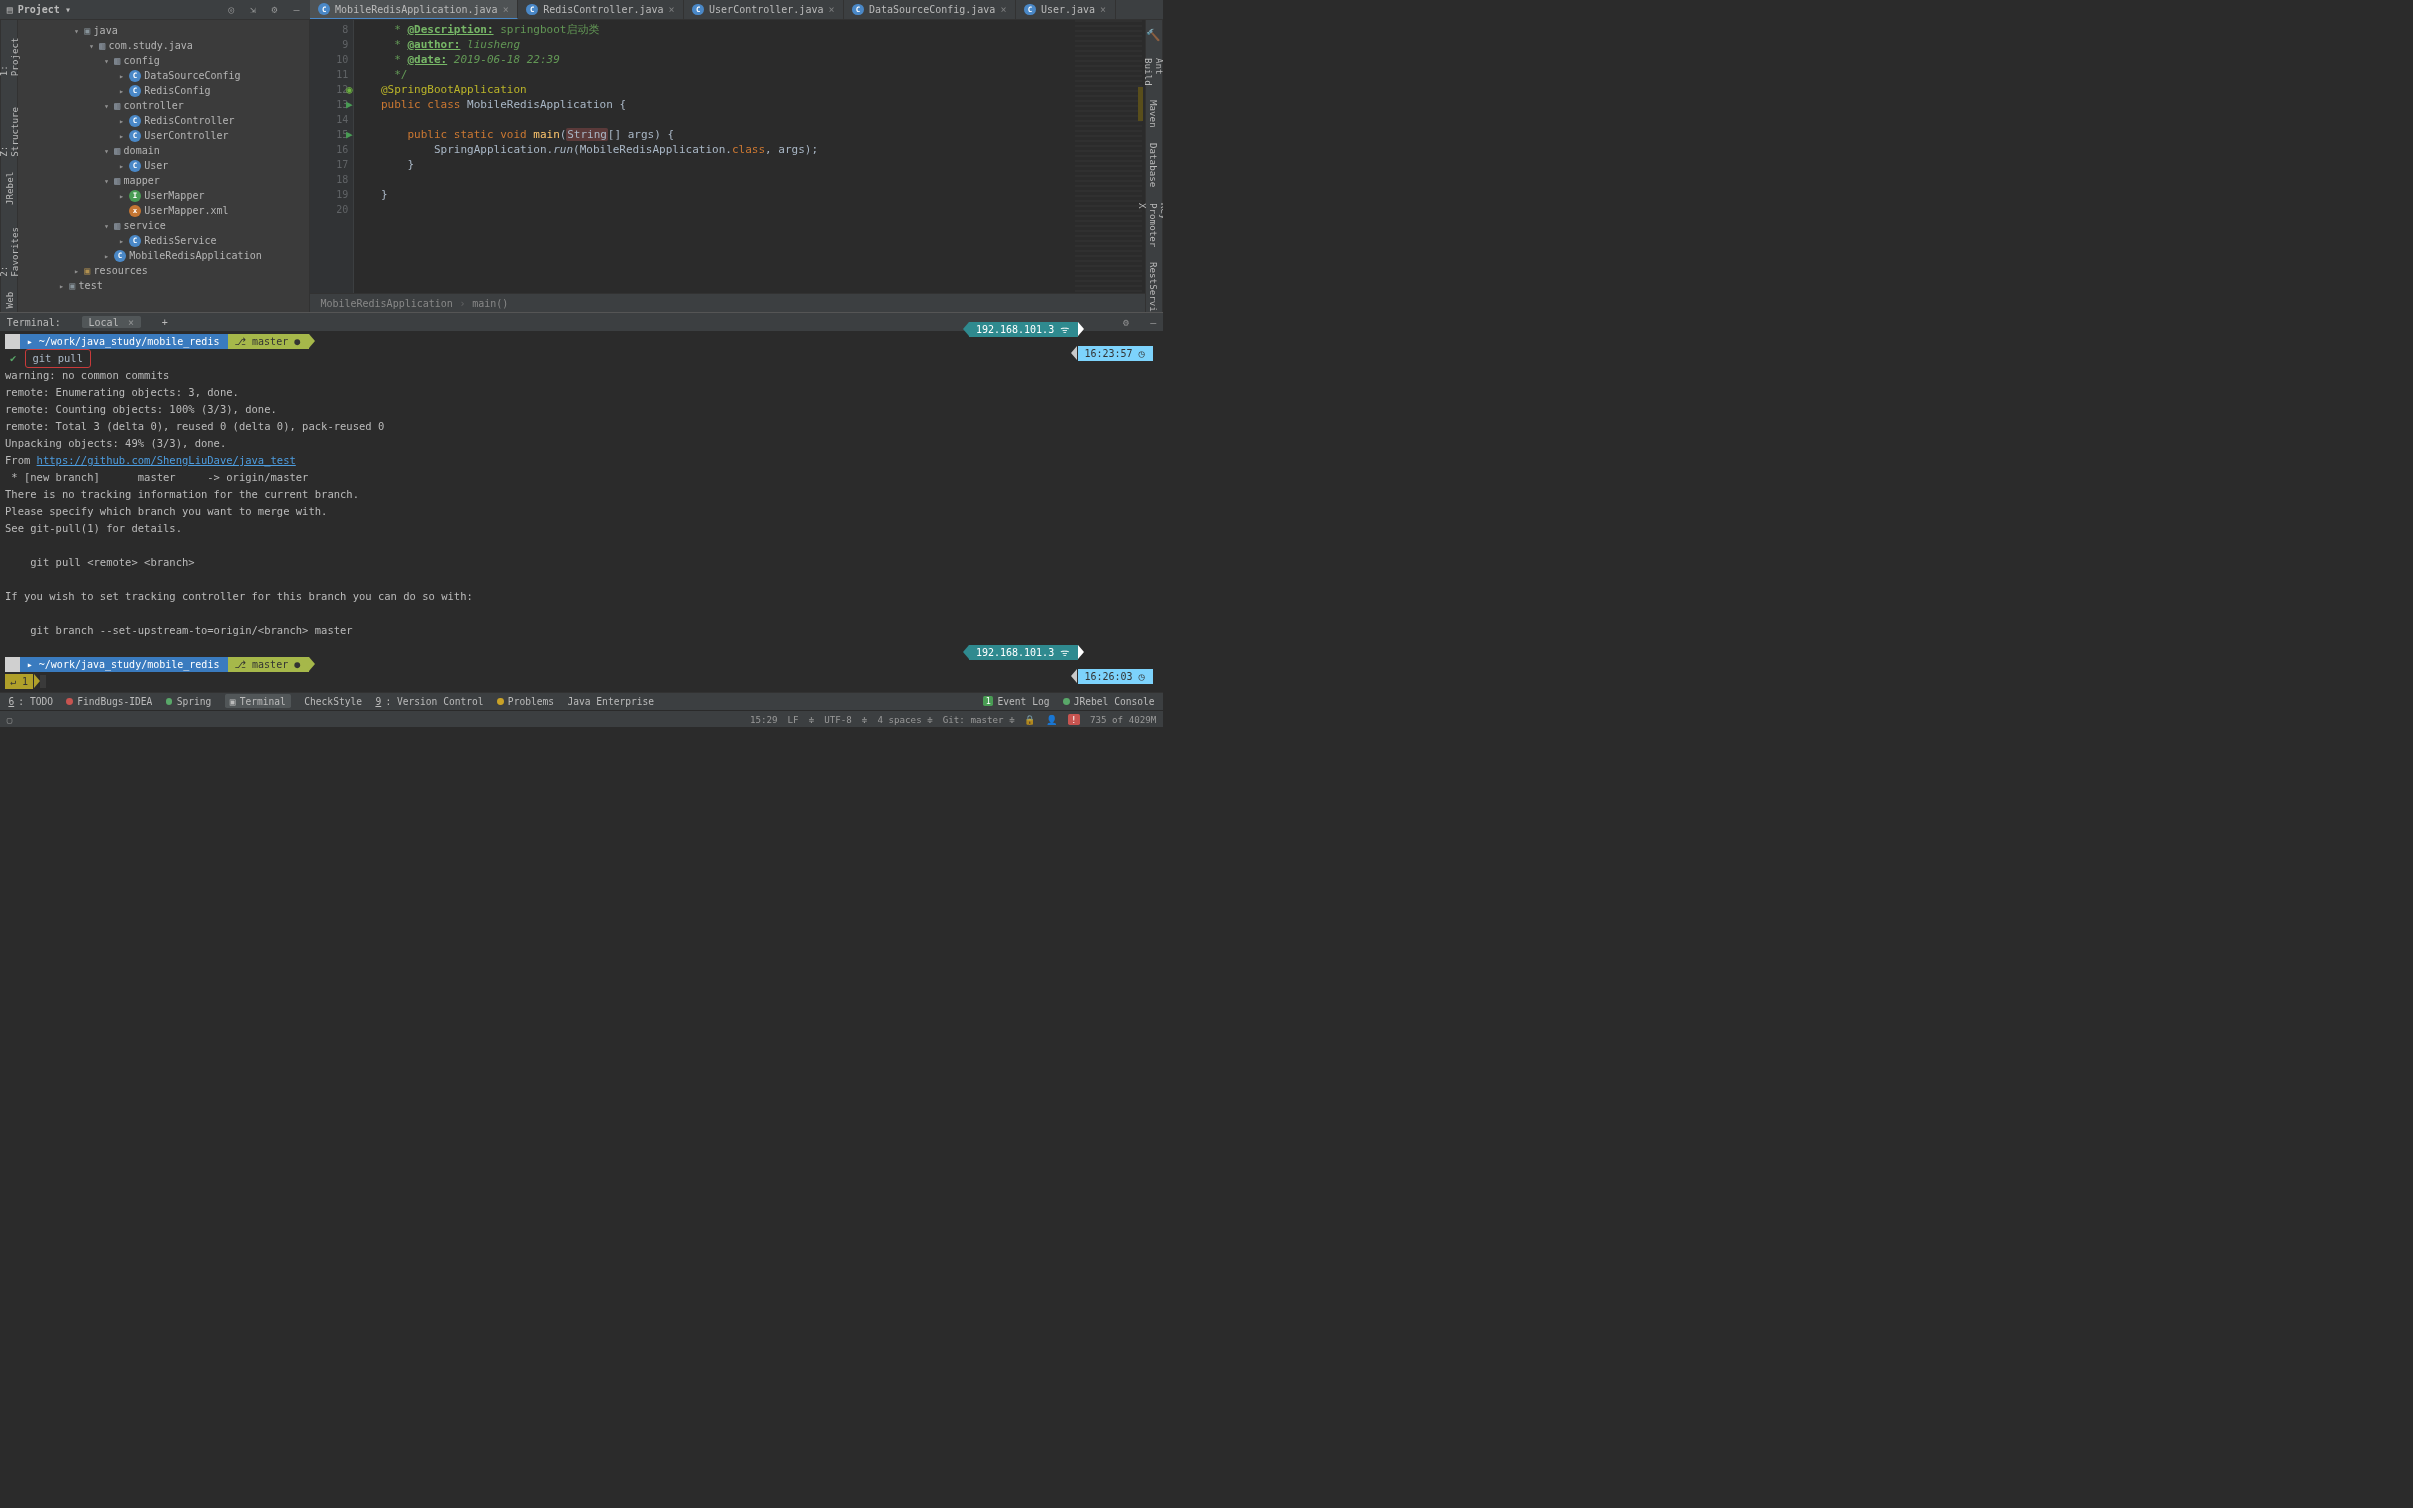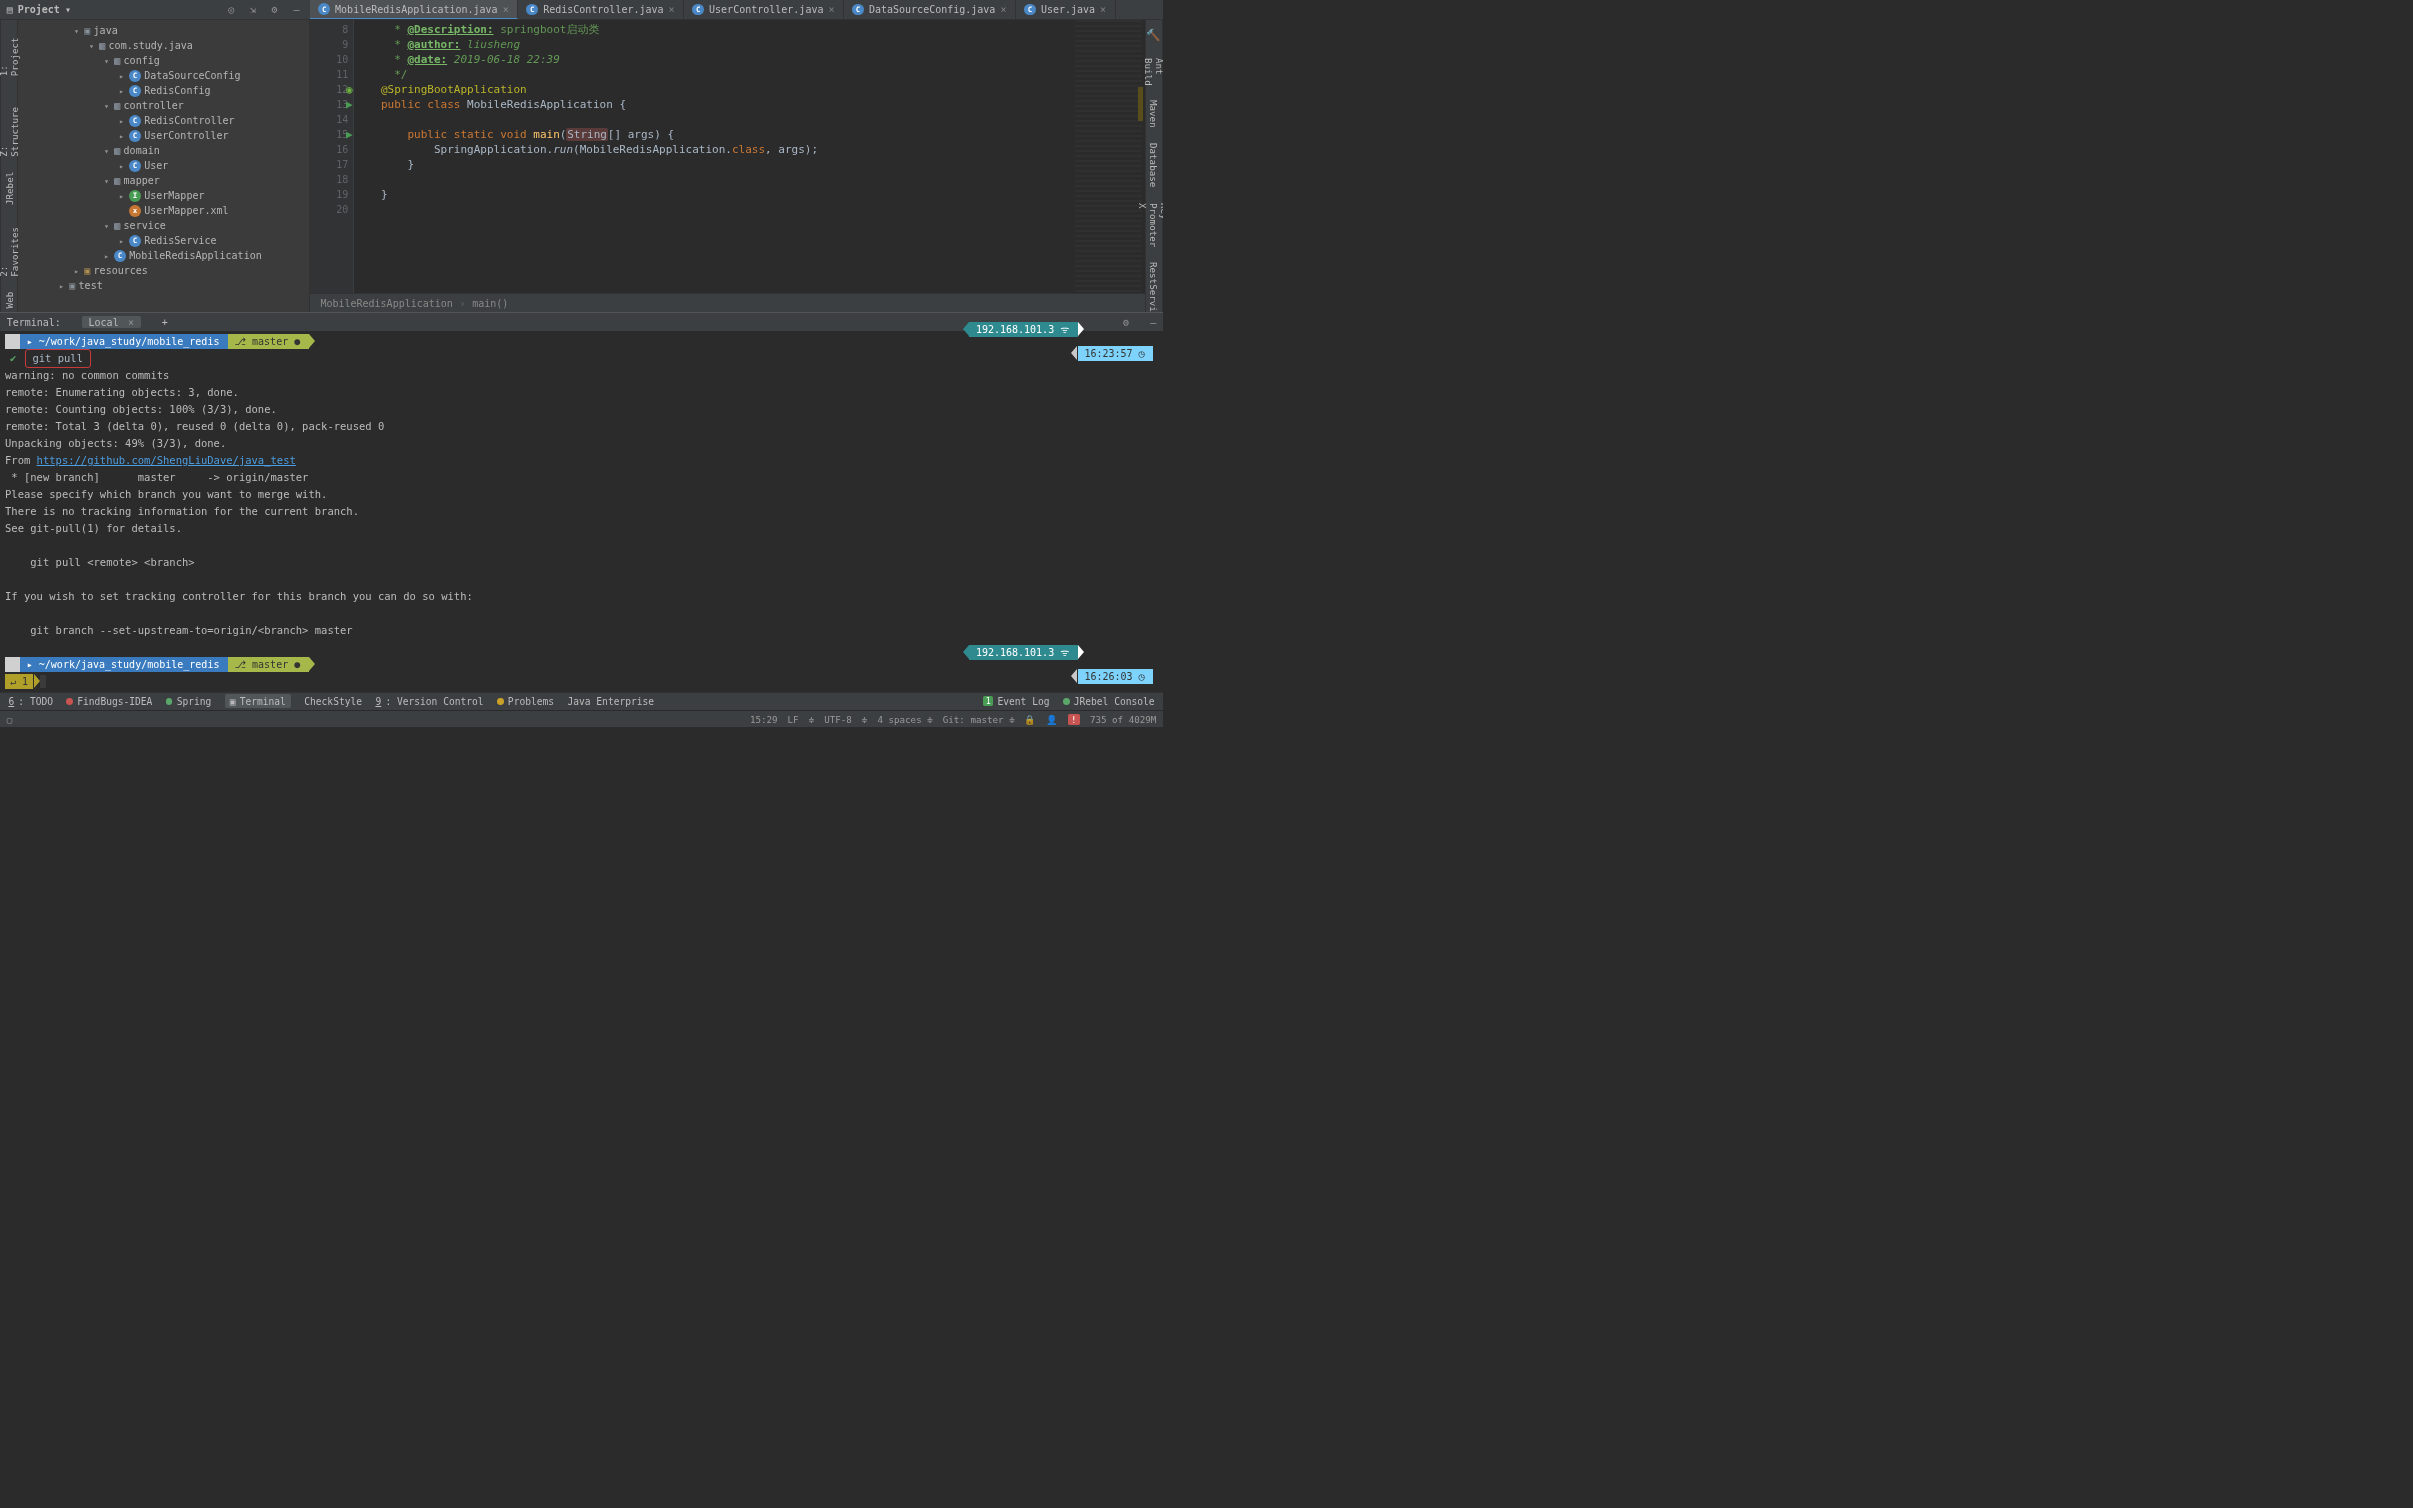--- a/index.html
+++ b/index.html
@@ -392,22 +392,22 @@
           <span style="color:#59a869;margin:0 5px">✔</span>
           <span class="cmd-highlight">git pull</span>
         </div>
         <div class="term-out">warning: no common commits</div>
         <div class="term-out">remote: Enumerating objects: 3, done.</div>
         <div class="term-out">remote: Counting objects: 100% (3/3), done.</div>
         <div class="term-out">remote: Total 3 (delta 0), reused 0 (delta 0), pack-reused 0</div>
         <div class="term-out">Unpacking objects: 49% (3/3), done.</div>
         <div class="term-out">From <a class="term-link">https://github.com/ShengLiuDave/java_test</a></div>
         <div class="term-out"> * [new branch]      master     -&gt; origin/master</div>
+        <div class="term-out">There is no tracking information for the current branch.</div>
         <div class="term-out">Please specify which branch you want to merge with.</div>
-        <div class="term-out">There is no tracking information for the current branch.</div>
         <div class="term-out">See git-pull(1) for details.</div>
         <div class="term-out">&nbsp;</div>
         <div class="term-out">    git pull &lt;remote&gt; &lt;branch&gt;</div>
         <div class="term-out">&nbsp;</div>
         <div class="term-out">If you wish to set tracking controller for this branch you can do so with:</div>
         <div class="term-out">&nbsp;</div>
         <div class="term-out">    git branch --set-upstream-to=origin/&lt;branch&gt; master</div>
         <div class="term-out">&nbsp;</div>
         <div class="prompt-line" style="position:relative">
     <span class="seg seg-apple"></span>

